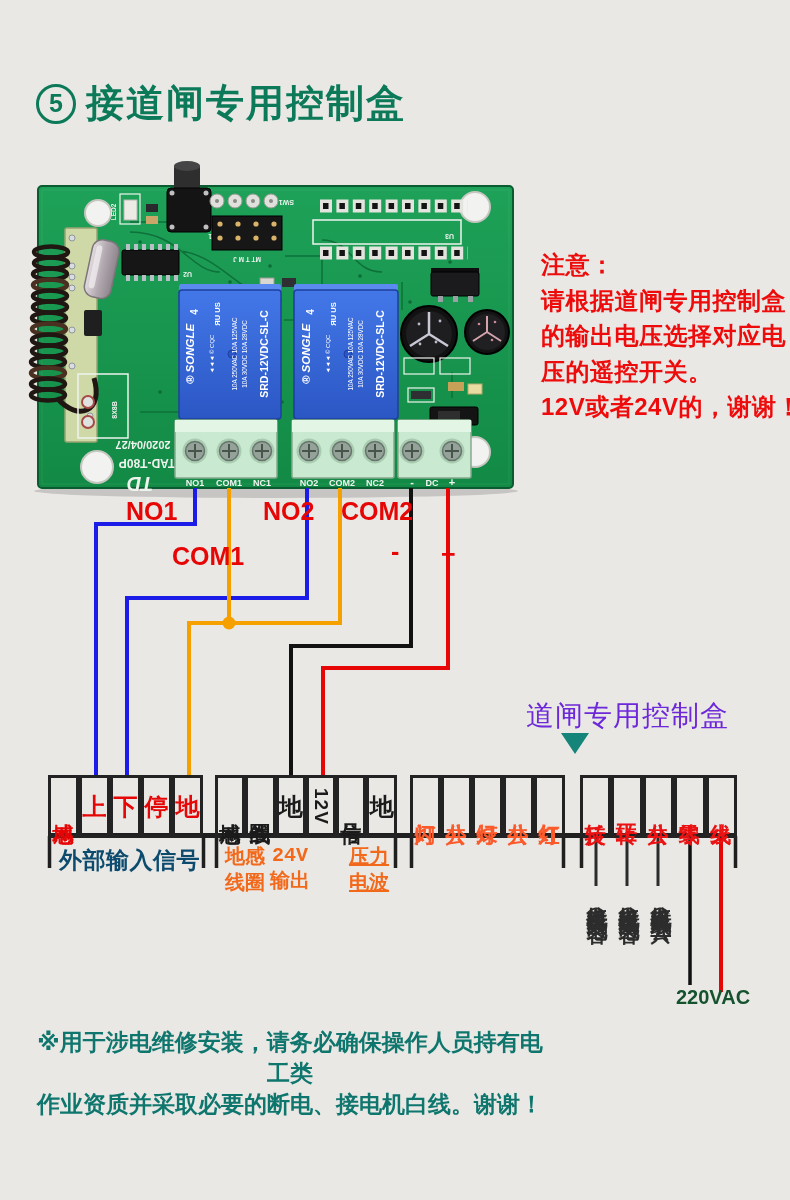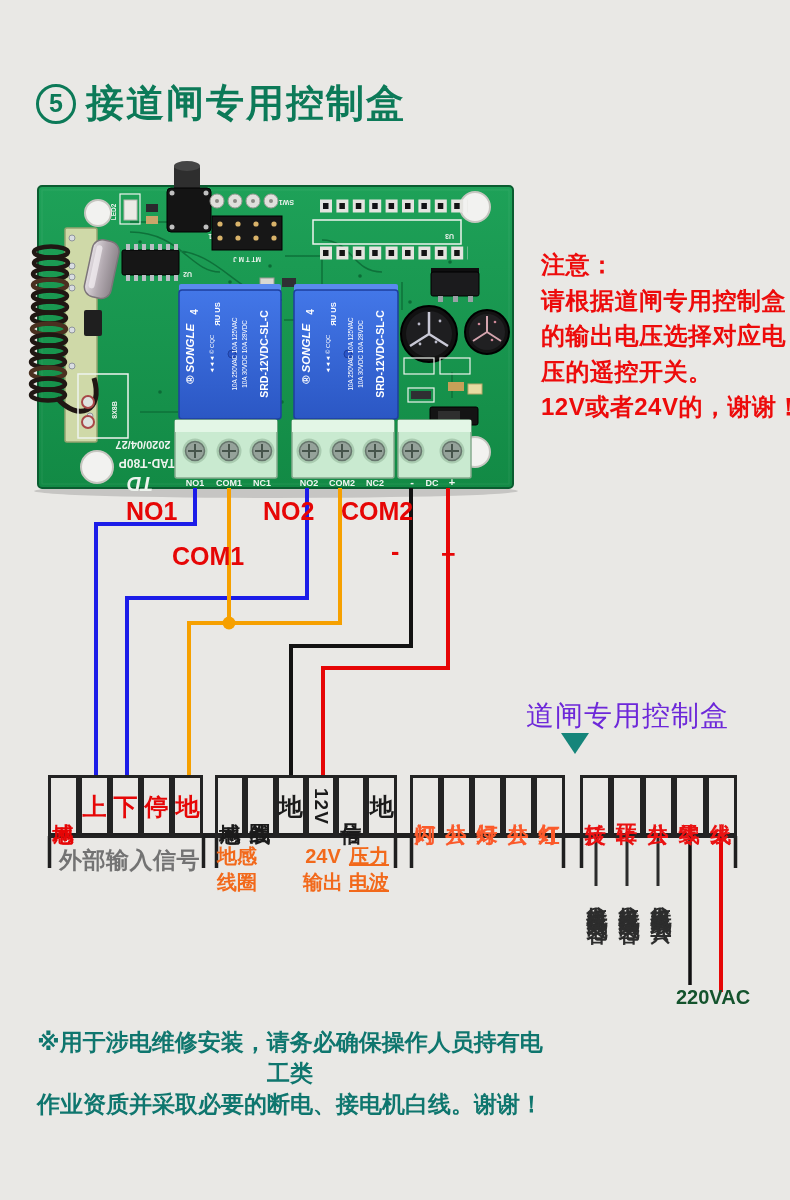--- a/index.html
+++ b/index.html
@@ -22,21 +22,21 @@
   .tgroup{position:absolute;top:775px;display:flex;}
   .tcell{height:63px;border:3px solid #232323;box-sizing:border-box;display:flex;align-items:center;justify-content:center;}
   .g1 .tcell{width:31px;color:#e60606;}
   .g2 .tcell{width:30.3px;color:#1b1b1b;}
   .g3 .tcell{width:31px;color:#fb5a2b;}
   .g4 .tcell{width:31.4px;color:#ea1212;}
   .v{writing-mode:vertical-rl;text-orientation:upright;font-weight:bold;font-size:21px;line-height:1;}
   .v1{font-size:24px;font-weight:bold;}
   .vr{writing-mode:vertical-rl;text-orientation:mixed;font-weight:bold;font-size:19px;letter-spacing:1px;}
   
-  .cap-red{position:absolute;left:59px;top:845px;color:#737373;font-size:23px;font-weight:bold;letter-spacing:0.5px;}
+  .cap-red{position:absolute;left:59px;top:845px;color:#0c4a6e;font-size:23px;font-weight:bold;letter-spacing:0.5px;}
   .cap2{position:absolute;top:843px;color:#f2691b;font-size:20px;font-weight:bold;line-height:26px;text-align:center;}
   
   .mcol{position:absolute;top:888px;writing-mode:vertical-rl;text-orientation:mixed;color:#2d2d2d;
         font-size:21px;font-weight:bold;letter-spacing:2.5px;}
   .vac{position:absolute;left:676px;top:986px;color:#14532d;font-size:20px;font-weight:bold;}
   .footer{position:absolute;left:30px;top:1027px;width:520px;color:#0f766e;font-size:23px;
           font-weight:bold;text-align:center;line-height:31px;}
   svg text{font-family:"Liberation Sans","DejaVu Sans",sans-serif;}
   .wl{font-size:25px;font-weight:bold;fill:#e60606;}
   .silk{fill:#eef3ee;font-weight:bold;}
@@ -474,25 +474,25 @@
       </div>
     <div class="tcell">
         <span class="v">零线</span>
       </div>
     <div class="tcell">
         <span class="v">火线</span>
       </div>
   </div>
 
   <div class="cap-red">外部输入信号</div>
-  <div class="cap2" style="left:214px;width:46px;">
+  <div class="cap2" style="left:222px;width:46px;">
     <div>地感</div>
     <div>线圈</div>
   </div>
-  <div class="cap2" style="left:300px;width:46px;">
+  <div class="cap2" style="left:267px;width:46px;font-family:Liberation Mono, monospace;">
     <div>24V</div>
     <div>输出</div>
   </div>
   <div class="cap2" style="left:346px;width:46px;text-decoration:underline;">
     <div>压力</div>
     <div>电波</div>
   </div>
 
   <div class="mcol" style="left:583px;">接电机黄线（电容）</div>
   <div class="mcol" style="left:615px;">接电机红线（电容）</div>

